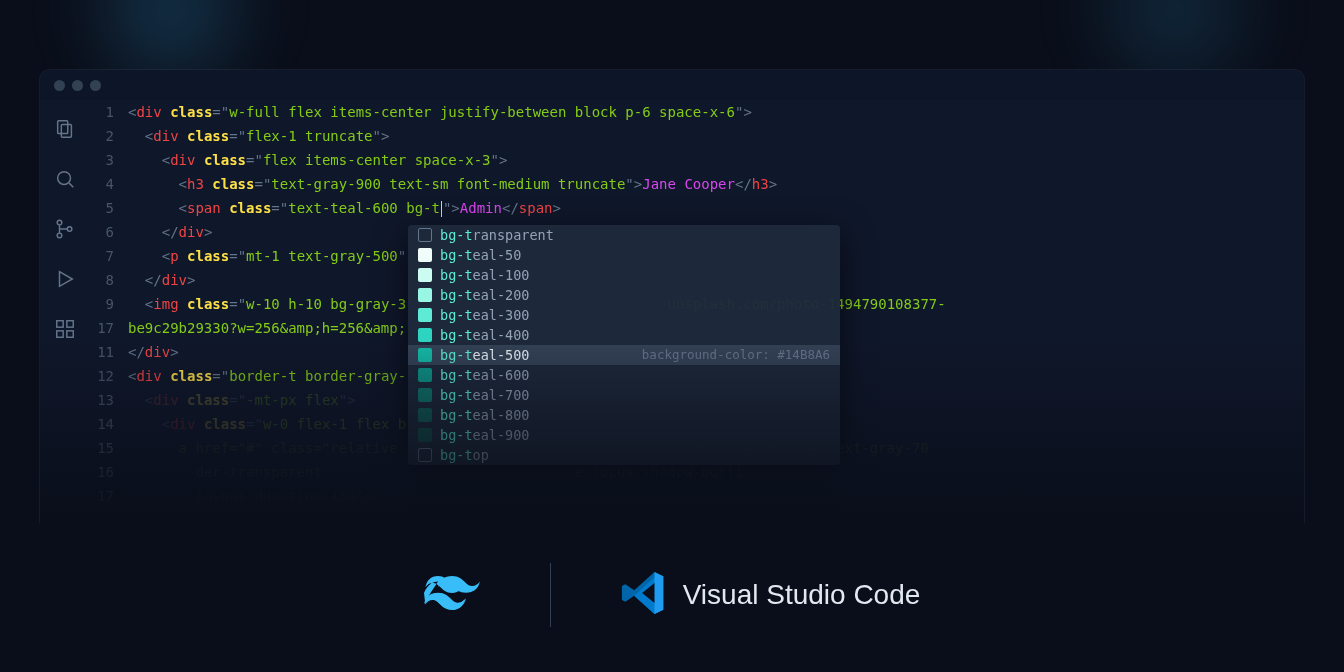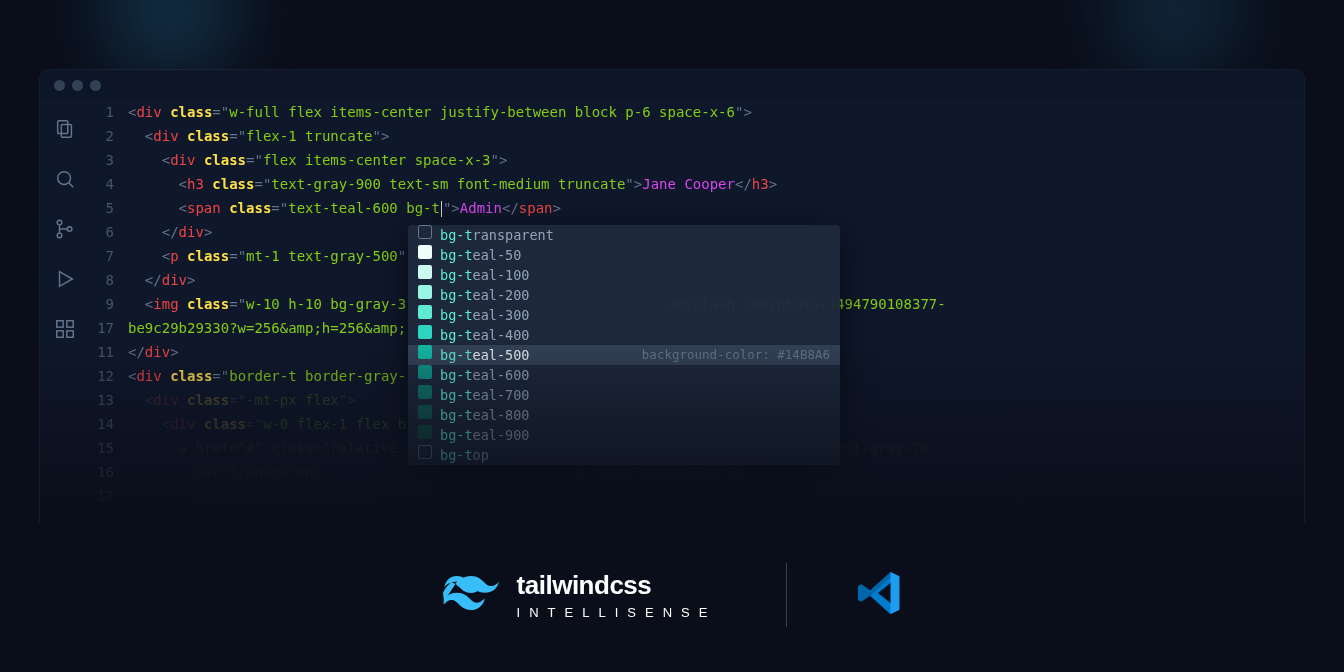--- a/index.html
+++ b/index.html
@@ -70,20 +70,21 @@
       top: 125px;
       width: 432px;
       background: rgba(30,41,59,0.97);
       border-radius: 4px;
       box-shadow: 0 8px 32px rgba(0,0,0,0.6);
       font-size: 13.5px;
       line-height: 20px;
     }
     .popup-row {
       display: flex;
+      align-items: center;
       padding: 0 10px;
       height: 20px;
       color: #94a3b8;
     }
     .popup-row.sel { background: #334155; color: #e2e8f0; }
     .popup-icon { width: 14px; height: 14px; margin-right: 8px; border-radius: 2px; flex-shrink: 0; }
     .popup-icon.abc { border: 1px solid #64748b; }
     .popup-label .match { color: #5eead4; }
     .popup-hint { margin-left: auto; color: #64748b; font-size: 12.5px; }
     .fade-bottom {
@@ -179,29 +180,26 @@
 <div class="logos">
   <div class="logo-block">
     <span class="tw-logo">
       <svg viewBox="0 0 54 33" fill="#38bdf8">
           <path d="M13.5 0C6.5 0 2.5 4.5 1.3 11c2.3-3.5 5.3-4.8 9-4 2.1.5 3.6 2 5.3 3.7C18.3 13.4 21.3 16.5 27 16.5c7 0 11-4.5 12.2-11-2.3 3.5-5.3 4.8-9 4-2.1-.5-3.6-2-5.3-3.7C22.2 3.1 19.2 0 13.5 0zM0 16.5c0 0 4-11 13.5-11 0 0 0 0 0 0C6.5 16.5 2.5 21 1.3 27.5c2.3-3.5 5.3-4.8 9-4 2.1.5 3.6 2 5.3 3.7C18.3 29.9 21.3 33 27 33c7 0 11-4.5 12.2-11-2.3 3.5-5.3 4.8-9 4-2.1-.5-3.6-2-5.3-3.7C22.2 19.6 19.2 16.5 13.5 16.5 6.5 16.5 2.5 21 1.3 27.5" transform="translate(0,0)"></path>
           <g fill="#38bdf8">
             <path d="M27 0c-7.2 0-11.7 3.6-13.5 10.8 2.7-3.6 5.85-4.95 9.45-4.05 2.06.51 3.53 2 5.16 3.66C30.76 13.1 33.84 16.2 40.5 16.2c7.2 0 11.7-3.6 13.5-10.8-2.7 3.6-5.85 4.95-9.45 4.05-2.06-.51-3.53-2-5.16-3.66C36.74 3.1 33.66 0 27 0zM13.5 16.2C6.3 16.2 1.8 19.8 0 27c2.7-3.6 5.85-4.95 9.45-4.05 2.06.51 3.53 2 5.16 3.66C17.26 29.3 20.34 32.4 27 32.4c7.2 0 11.7-3.6 13.5-10.8-2.7 3.6-5.85 4.95-9.45 4.05-2.06-.51-3.53-2-5.16-3.66C23.24 19.3 20.16 16.2 13.5 16.2z"></path>
           </g>
         </svg>
     </span>
-    <div class="tw-text">
-      <span class="tw-main">tailwindcss</span>
-      <span class="tw-sub">INTELLISENSE</span>
-    </div>
   </div>
   <div class="divider"></div>
   <div class="logo-block">
     <span>
       <svg width="44" height="44" viewBox="0 0 100 100">
           <path fill="#0065A9" d="M96 12 76 2 30 44 10 30 2 34v32l8 4 20-14 46 42 20-10V12z"></path>
           <path fill="#007ACC" d="M96 12v76L76 98 30 56l46-42 20-2z"></path>
           <path fill="#1F9CF0" d="M76 2l20 10v76l-20 10V2z"></path>
           <path fill="#0a0e1a" d="M76 27v46L48 50z"></path>
         </svg>
     </span>
+    <span class="vsc-text">Visual Studio Code</span>
   </div>
 </div>
 
 </body></html>

